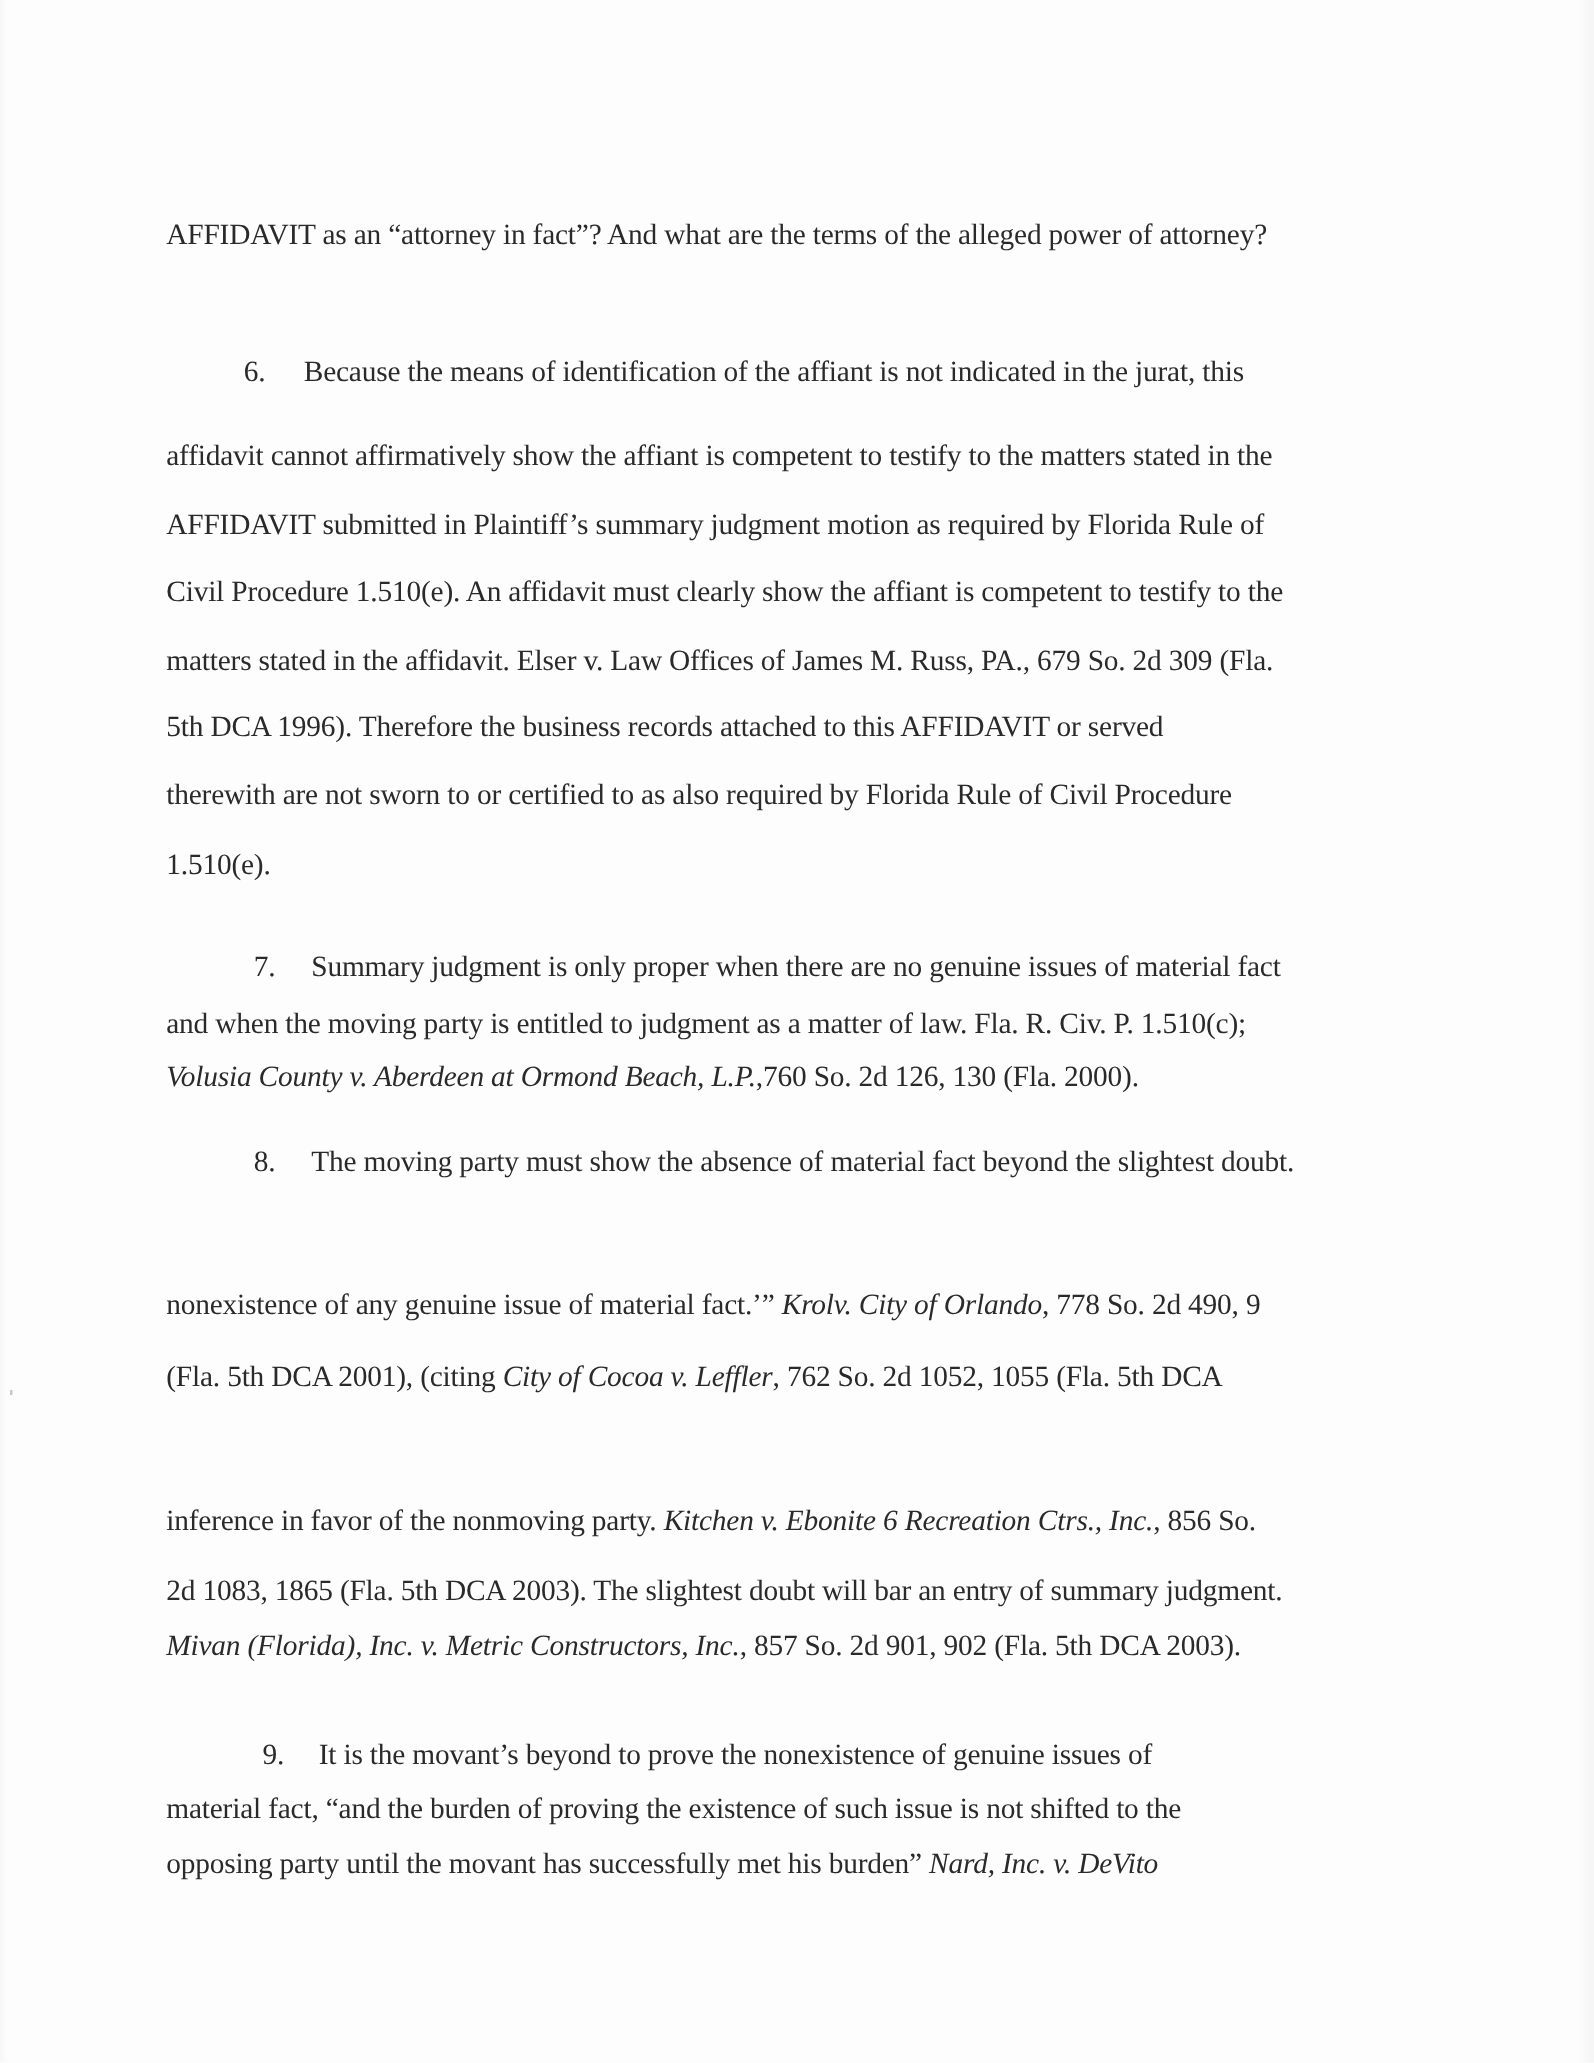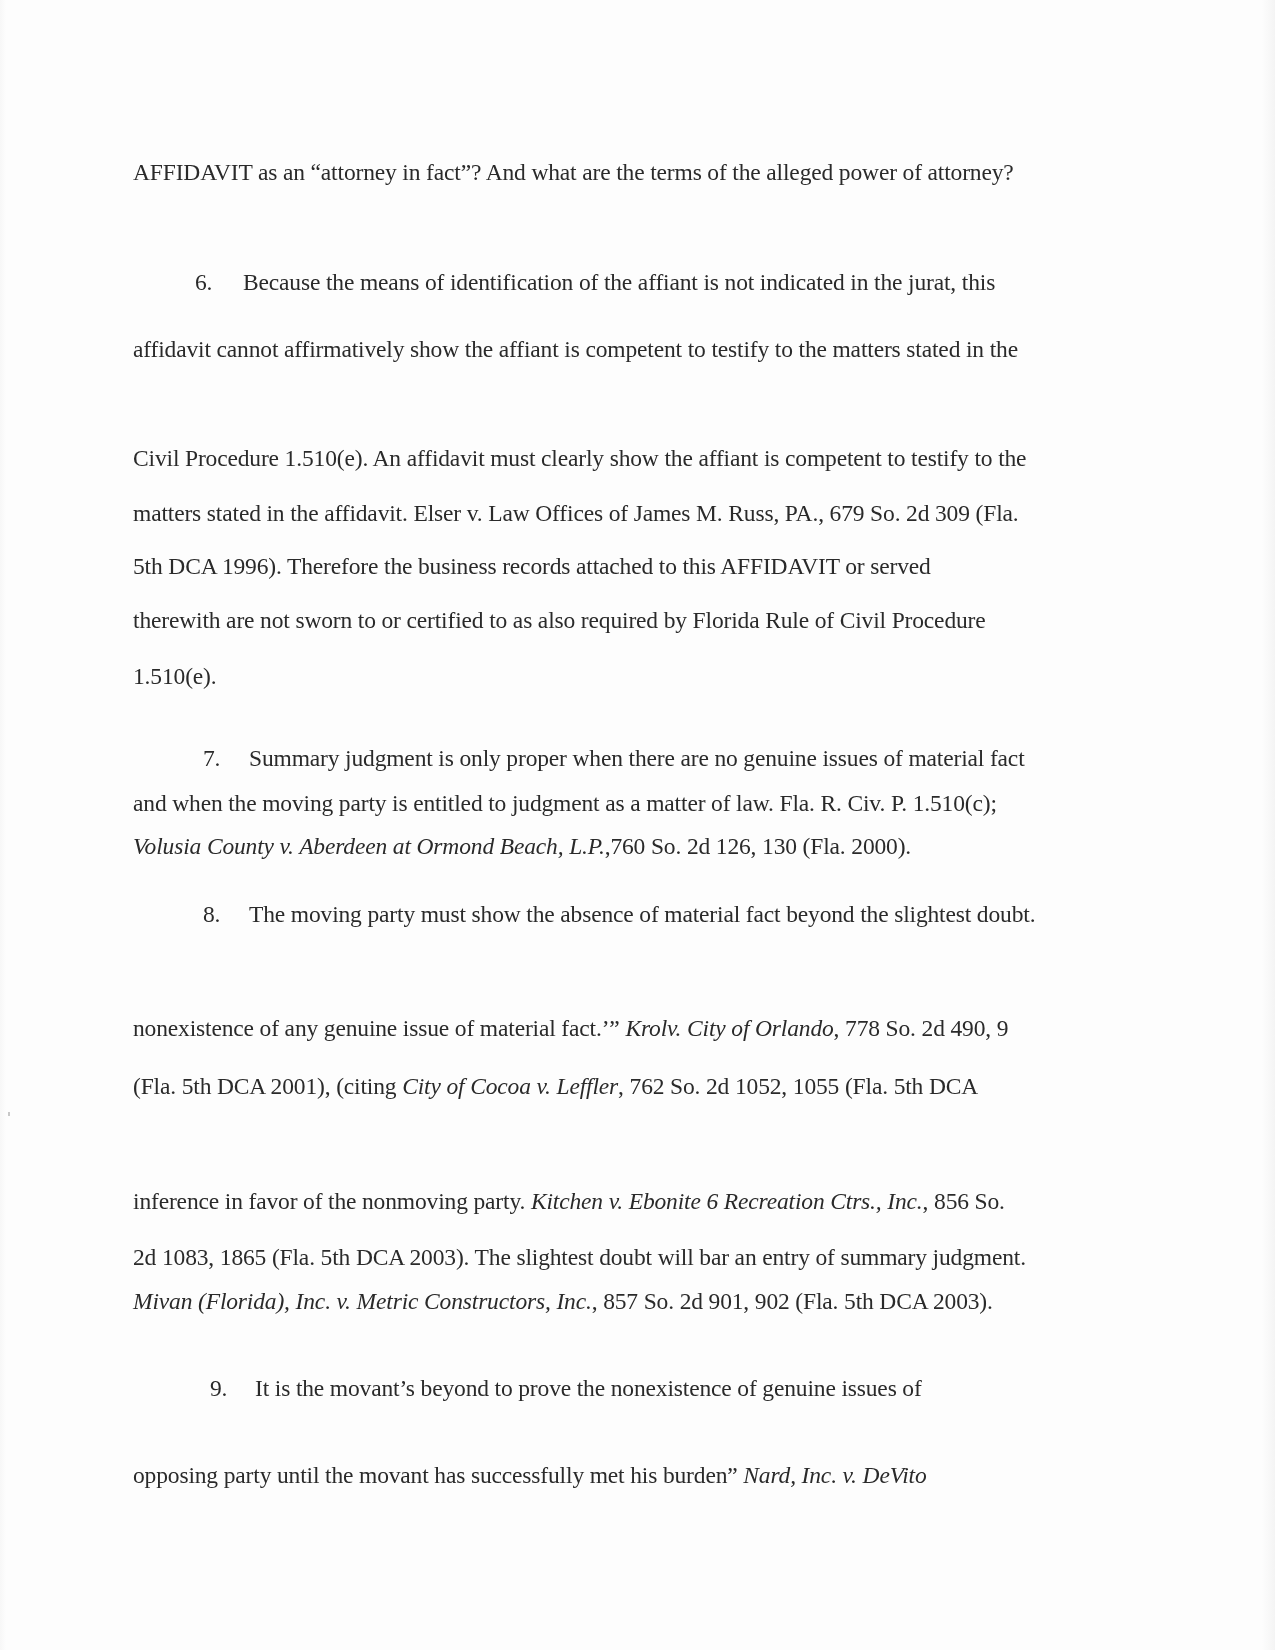--- a/index.html
+++ b/index.html
@@ -21,20 +21,21 @@
       width: 1275px; height: 1650px;
       background: linear-gradient(90deg, #f7f7f7 0px, #fdfdfd 6px, #fdfdfd 1262px, #f4f4f4 1275px);
     }
     .line {
       position: absolute;
       left: 133px;
       white-space: nowrap;
       font-size: 23.5px;
       line-height: 28px;
       letter-spacing: -0.15px;
+      margin-top: 16px;
     }
     .line.indent { left: 195px; }
     .num { display: inline-block; width: 48px; }
     .line.p7 .num, .line.p8 .num { width: 46px; }
     .line.p9 .num { width: 45px; }
     i { }
     .edge-mark {
       position: absolute;
       left: 8px; top: 1112px;
       width: 2px; height: 4px;
@@ -45,20 +46,21 @@
 <body>
 
 <div class="page">
 
   <div class="line" style="top:158px">AFFIDAVIT as an “attorney in fact”? And what are the terms of the alleged power of attorney?</div>
 
   <div class="line indent" style="top:268px">
     <span class="num">6.</span><span>Because the means of identification of the affiant is not indicated in the jurat, this</span>
   </div>
   <div class="line" style="top:335px">affidavit cannot affirmatively show the affiant is competent to testify to the matters stated in the</div>
+  <div class="line" style="top:390px">AFFIDAVIT submitted in Plaintiff’s summary judgment motion as required by Florida Rule of</div>
   <div class="line" style="top:444px">Civil Procedure 1.510(e).  An affidavit must clearly show the affiant is competent to testify to the</div>
   <div class="line" style="top:499px">matters stated in the affidavit.  Elser v. Law Offices of James M. Russ, PA., 679 So. 2d 309 (Fla.</div>
   <div class="line" style="top:552px">5th DCA 1996). Therefore the business records attached to this AFFIDAVIT or served</div>
   <div class="line" style="top:606px">therewith are not sworn to or certified to as also required by Florida Rule of Civil Procedure</div>
   <div class="line" style="top:662px">1.510(e).</div>
 
   <div class="line indent p7" style="top:744px; left:203px">
     <span class="num">7.</span><span>Summary judgment is only proper when there are no genuine issues of material fact</span>
   </div>
   <div class="line" style="top:789px">and when the moving party is entitled to judgment as a matter of law. Fla. R. Civ. P. 1.510(c);</div>
@@ -79,18 +81,19 @@
     <span>inference in favor of the nonmoving party. </span><i>Kitchen v. Ebonite 6 Recreation Ctrs., Inc.</i><span>, 856 So.</span>
   </div>
   <div class="line" style="top:1243px">2d 1083, 1865 (Fla. 5th DCA 2003). The slightest doubt will bar an entry of summary judgment.</div>
   <div class="line" style="top:1287px">
     <i>Mivan (Florida), Inc. v. Metric Constructors, Inc.</i><span>, 857 So. 2d 901, 902 (Fla. 5th DCA 2003).</span>
   </div>
 
   <div class="line indent p9" style="top:1374px; left:210px">
     <span class="num">9.</span><span>It is the movant’s beyond to prove the nonexistence of genuine issues of</span>
   </div>
+  <div class="line" style="top:1417px">material fact, “and the burden of proving the existence of such issue is not shifted to the</div>
   <div class="line" style="top:1461px">
     <span>opposing party until the movant has successfully met his burden” </span><i>Nard, Inc. v. DeVito</i>
   </div>
 
   <div class="edge-mark"></div>
 </div>
 
 </body></html>

